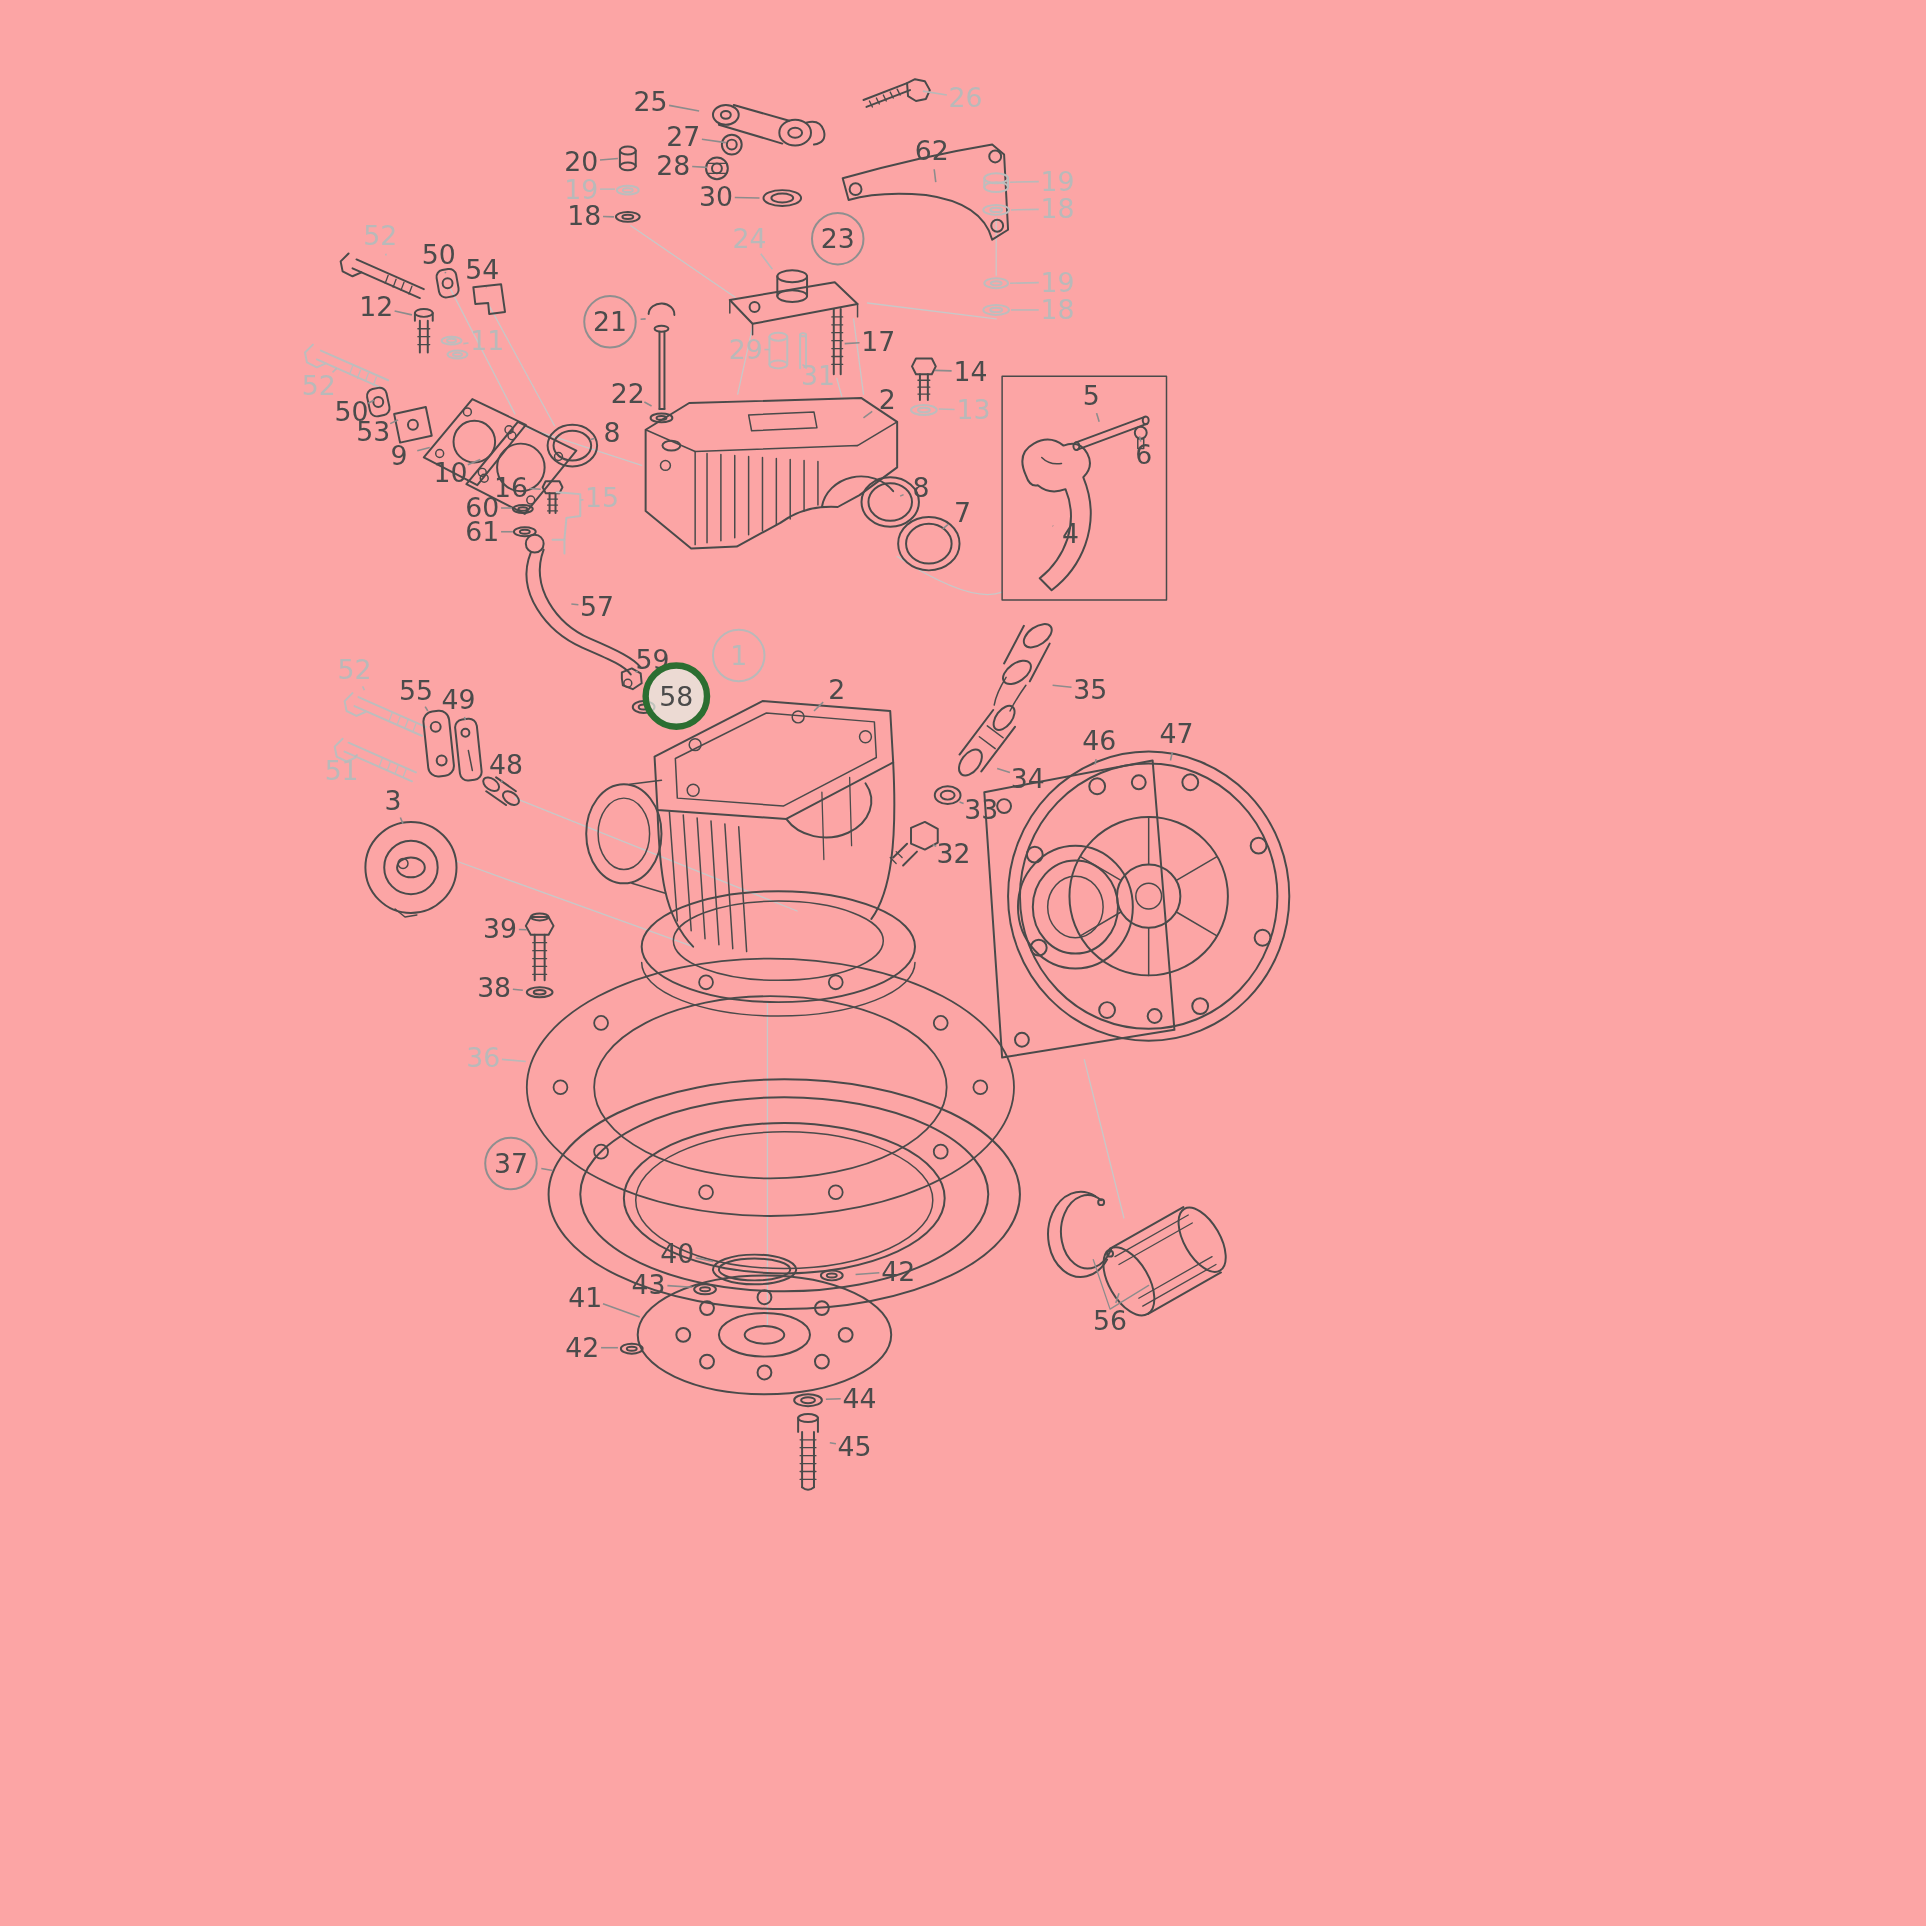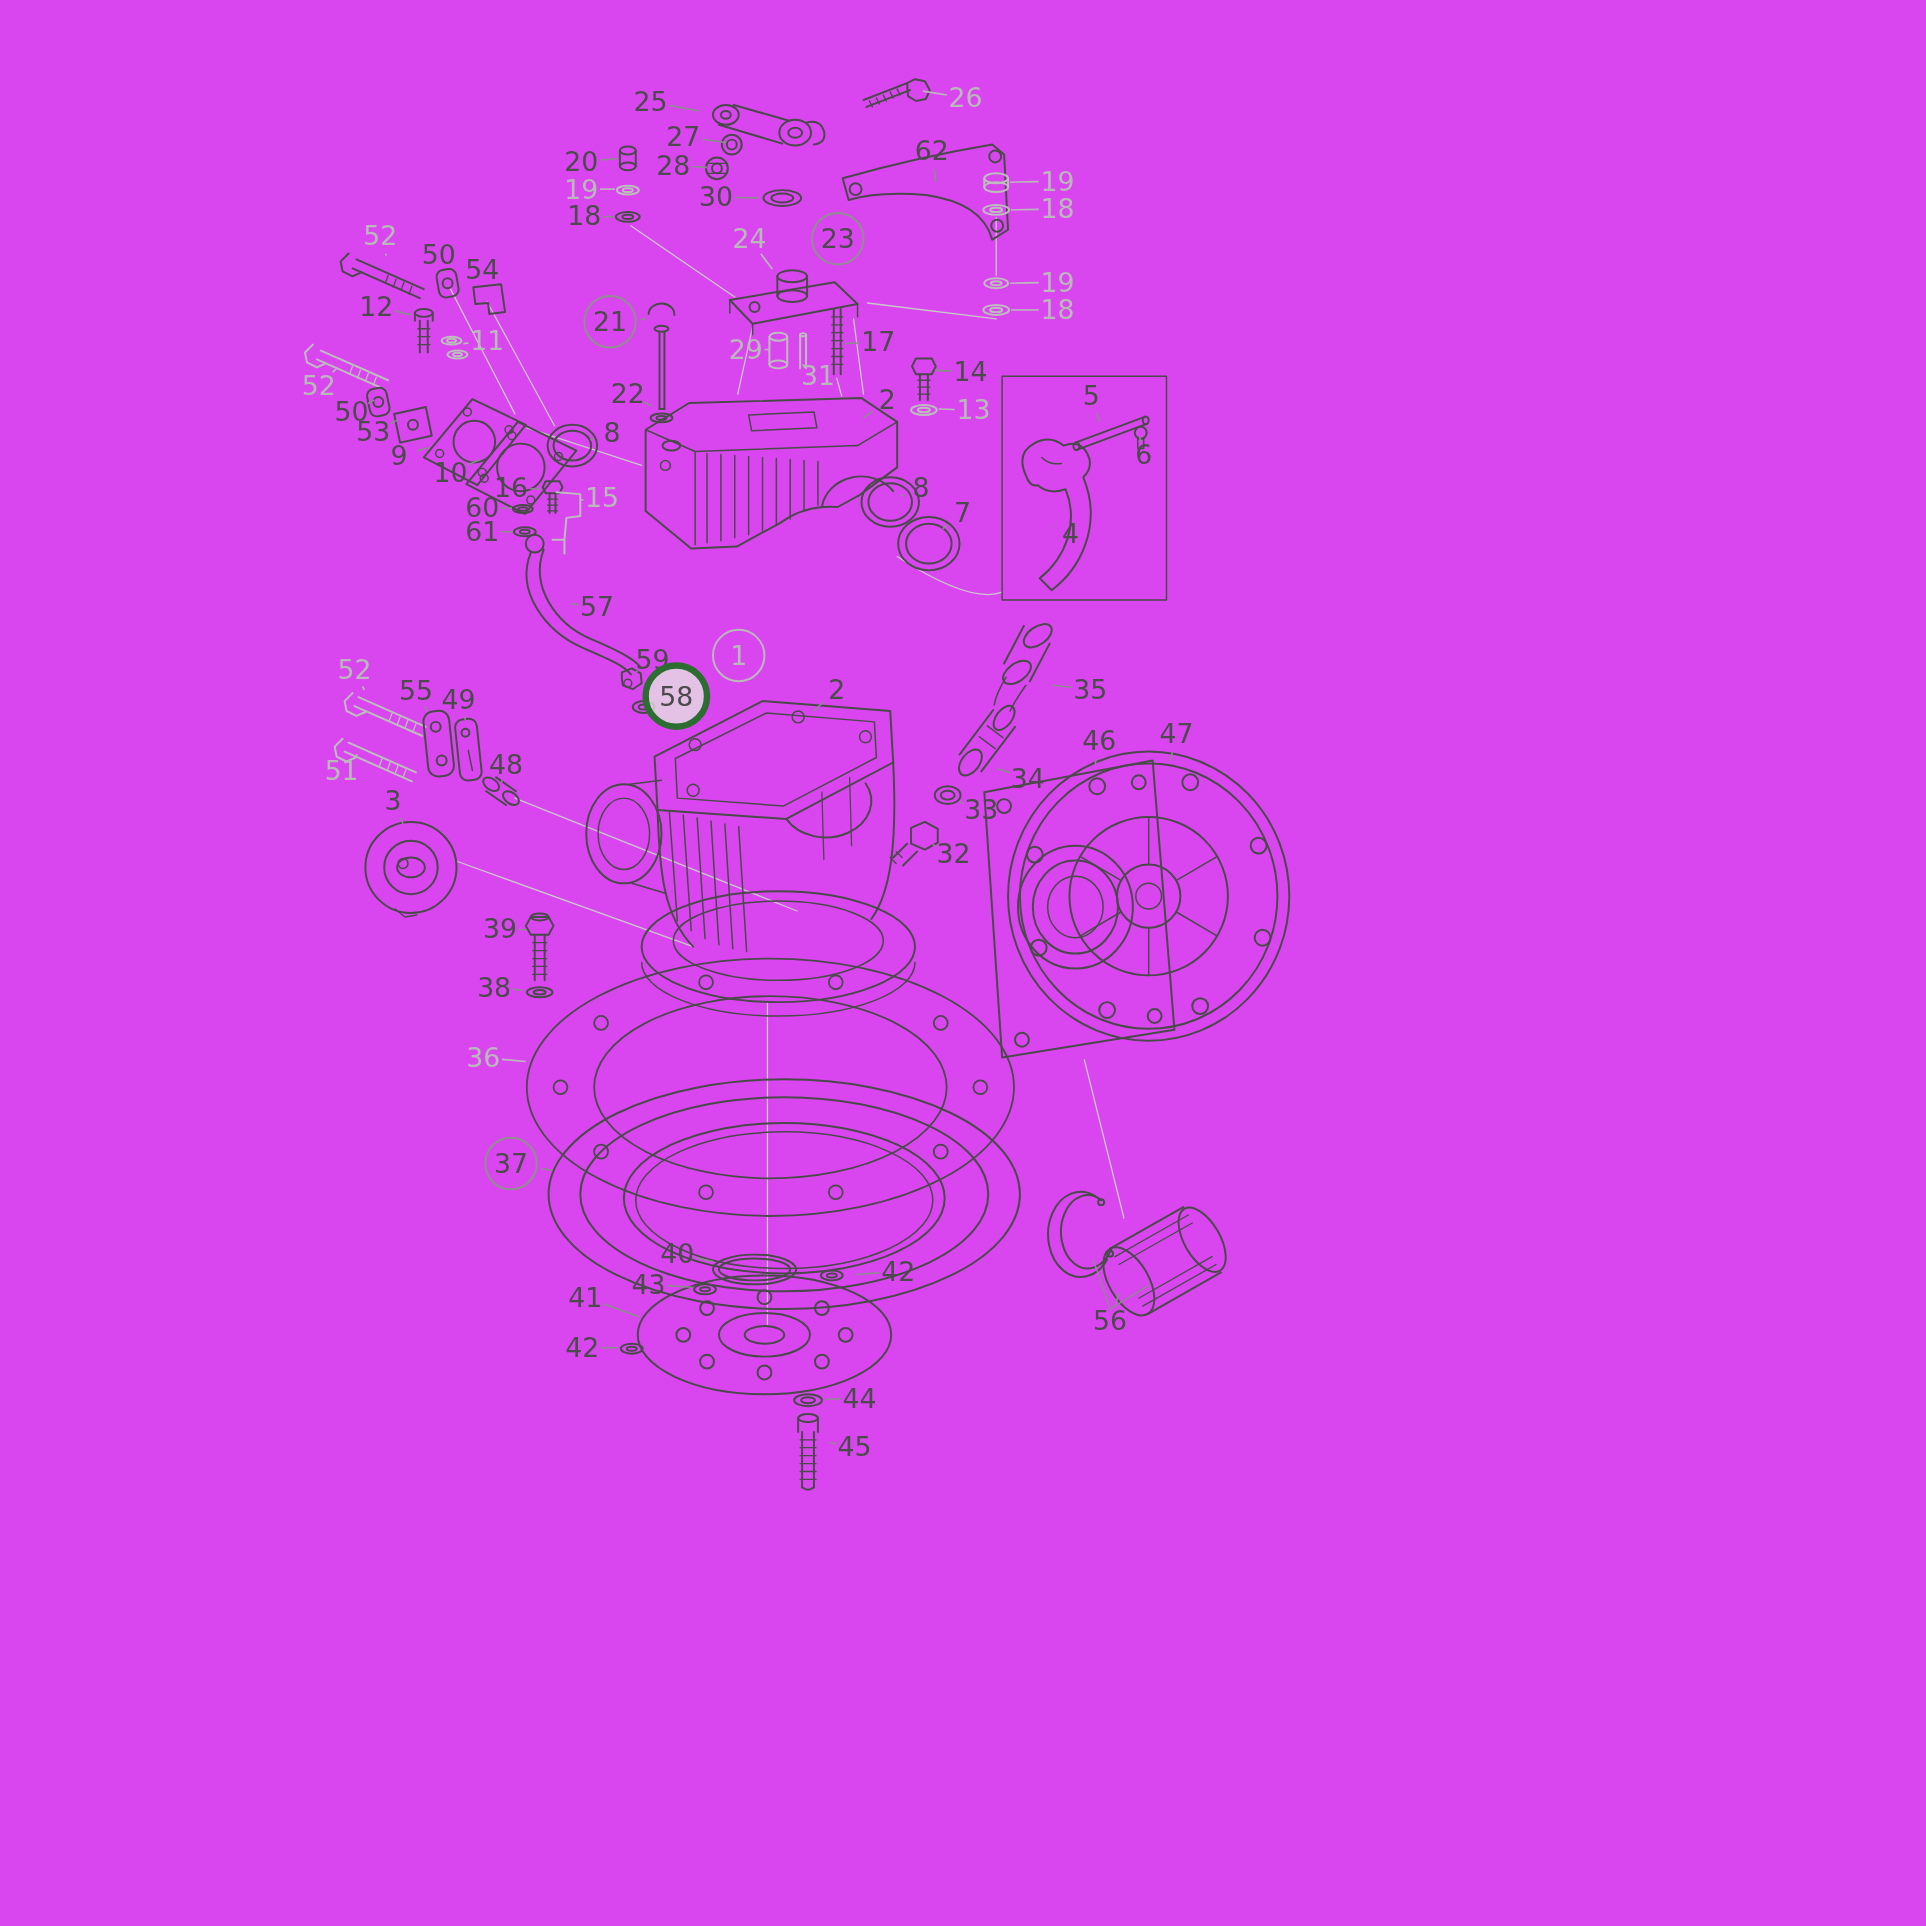--- a/index.html
+++ b/index.html
@@ -1,16 +1,16 @@
 <!DOCTYPE html>
 <html><head>
 <meta charset="utf-8">
 <style>
   html,body{margin:0;padding:0;background:#ffffff;}
-  .stage{position:relative;width:1927px;height:1927px;background:#d946ef;overflow:hidden;}
+  .stage{position:relative;width:1927px;height:1927px;background:#fca5a5;overflow:hidden;}
   svg{display:block;width:100%;height:100%;}
   #labels text{font-family:"DejaVu Sans","Liberation Sans",sans-serif;font-size:27px;}
 </style>
 </head>
 <body>
 
 <div class="stage">
 <svg viewBox="0 0 1946 1946" xmlns="http://www.w3.org/2000/svg">
 
   <g id="drawing" fill="none" stroke="#4a4a4a" stroke-width="2" stroke-linecap="round" stroke-linejoin="round">

